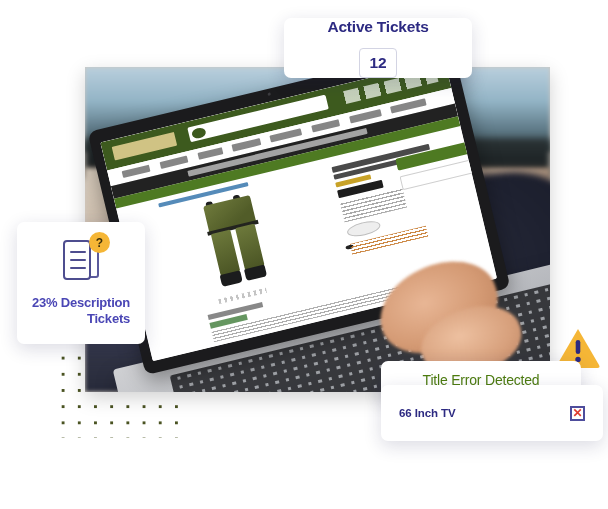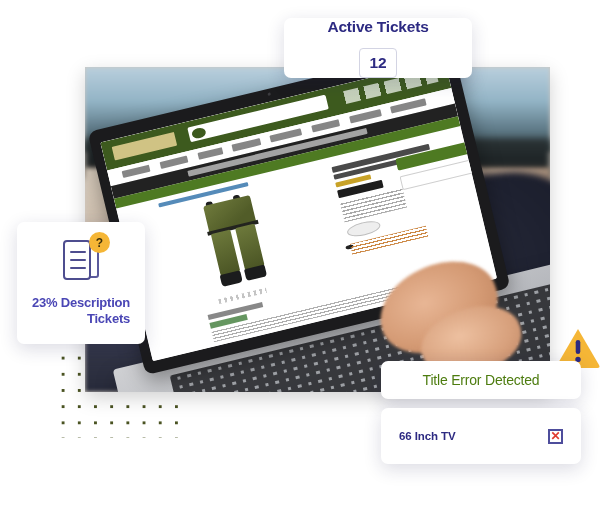--- a/index.html
+++ b/index.html
@@ -171,21 +171,21 @@
   .warn-tri{
     position:absolute;left:555px;top:327px;width:46px;height:42px;z-index:5;
   }
   .card-title-err{
     left:381px;top:361px;width:200px;height:38px;
     display:flex;align-items:center;justify-content:center;z-index:7;
   }
   .title-err-text{color:#4d7c0f;font-weight:normal;font-size:14px;letter-spacing:-.2px;}
 
   .card-tvlist{
-    left:381px;top:408px;width:200px;height:56px;
+    left:381px;top:385px;width:222px;height:56px;
     display:flex;flex-direction:column;justify-content:center;
     padding:0 18px 0 18px;box-sizing:border-box;gap:4px;z-index:7;
   }
   .tv-row{display:flex;align-items:center;justify-content:space-between;}
   .tv-label{color:#2d2a82;font-weight:bold;font-size:11.5px;letter-spacing:-.1px;}
   .cb{width:15px;height:15px;border:2px solid #4e4d9c;box-sizing:border-box;
     display:flex;align-items:center;justify-content:center;background:#fff;}
   .cb-x{color:#e03b2f;font-size:12px;font-weight:bold;line-height:1;}
   .cb-chk{color:#7dbb4a;font-size:11px;font-weight:bold;line-height:1;}
 </style>

